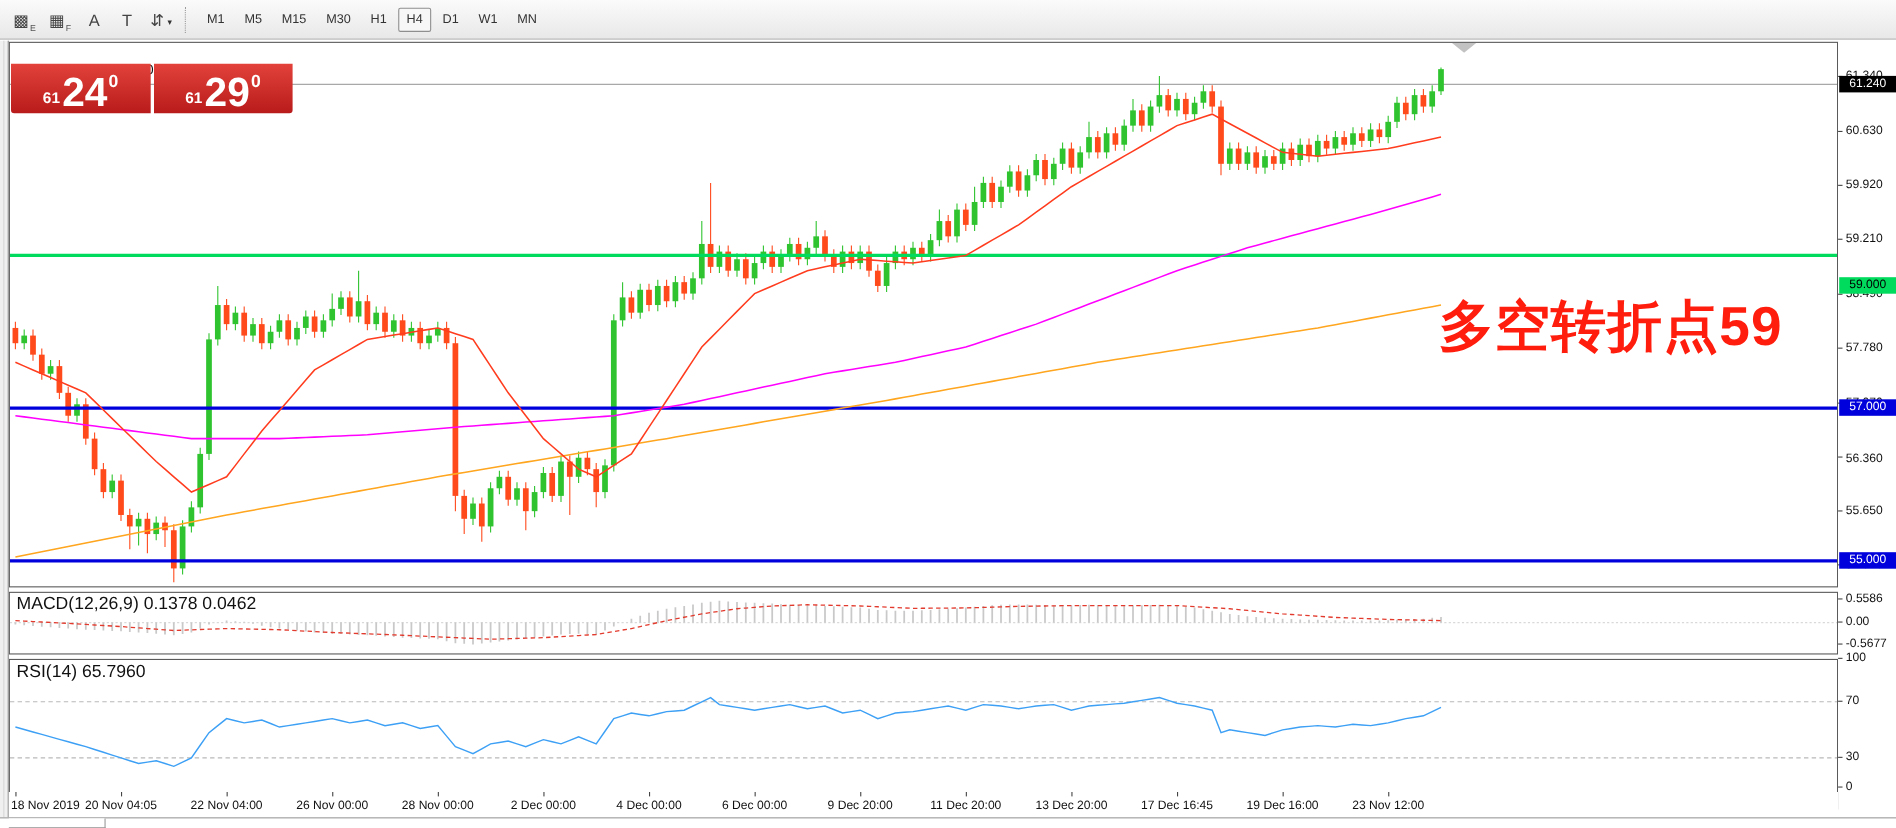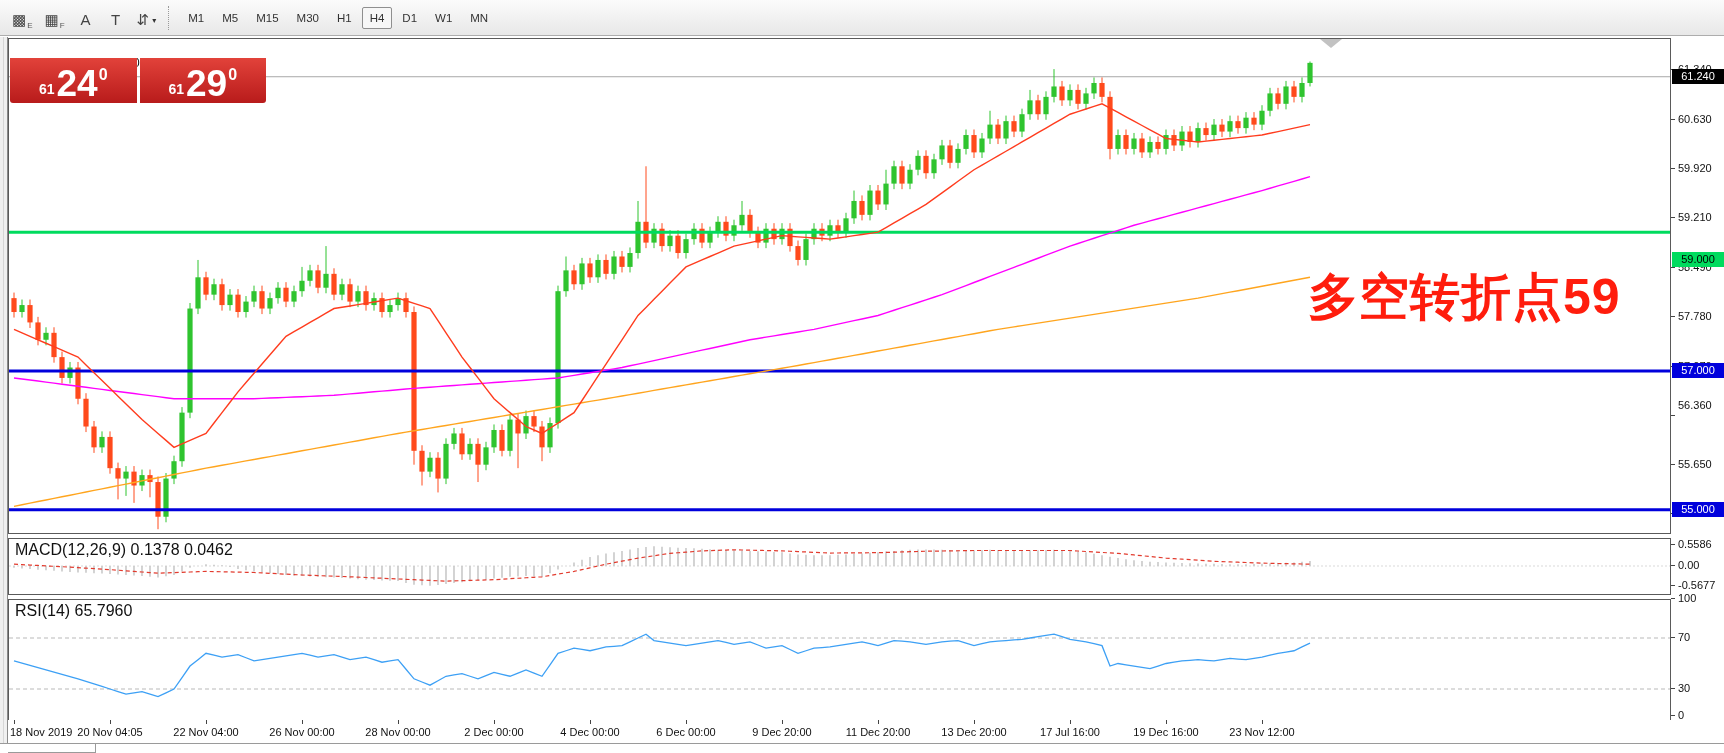--- a/index.html
+++ b/index.html
@@ -654,21 +654,21 @@
     <div class="axis-label" style="top: 123px;">59.920</div>
     <div class="axis-tick" style="top: 179px;"></div>
     <div class="axis-label" style="top: 172px;">59.210</div>
     <div class="axis-tick" style="top: 229px;"></div>
     <div class="axis-label" style="top: 222px;">58.490</div>
     <div class="axis-tick" style="top: 278px;"></div>
     <div class="axis-label" style="top: 271px;">57.780</div>
     <div class="axis-tick" style="top: 328px;"></div>
     <div class="axis-label" style="top: 321px;">57.070</div>
     <div class="axis-tick" style="top: 377px;"></div>
-    <div class="axis-label" style="top: 360px;">56.360</div>
+    <div class="axis-label" style="top: 372px;">56.360</div>
     <div class="axis-tick" style="top: 426px;"></div>
     <div class="axis-label" style="top: 419px;">55.650</div>
     <div class="axis-tick" style="top: 475px;"></div>
     <div class="axis-label" style="top: 468px;">54.940</div>
     <div class="axis-tick" style="top: 506px;"></div>
     <div class="axis-label" style="top: 499px;">0.5586</div>
     <div class="axis-tick" style="top: 527px;"></div>
     <div class="axis-label" style="top: 520px;">0.00</div>
     <div class="axis-tick" style="top: 547px;"></div>
     <div class="axis-label" style="top: 540px;">-0.5677</div>
@@ -702,21 +702,21 @@
     <div class="date-label" style="left: 537px;">4 Dec 00:00</div>
     <div class="date-tick" style="left: 678px;"></div>
     <div class="date-label" style="left: 633px;">6 Dec 00:00</div>
     <div class="date-tick" style="left: 774px;"></div>
     <div class="date-label" style="left: 729px;">9 Dec 20:00</div>
     <div class="date-tick" style="left: 870px;"></div>
     <div class="date-label" style="left: 825px;">11 Dec 20:00</div>
     <div class="date-tick" style="left: 966px;"></div>
     <div class="date-label" style="left: 921px;">13 Dec 20:00</div>
     <div class="date-tick" style="left: 1062px;"></div>
-    <div class="date-label" style="left: 1017px;">17 Jul 16:00</div>
+    <div class="date-label" style="left: 1017px;">17 Dec 16:45</div>
     <div class="date-tick" style="left: 1158px;"></div>
     <div class="date-label" style="left: 1113px;">19 Dec 16:00</div>
     <div class="date-tick" style="left: 1254px;"></div>
     <div class="date-label" style="left: 1209px;">23 Nov 12:00</div>
   </div>
 <div class="annotation" id="annot" style="color: rgb(255, 29, 13);">多空转折点59</div>
 <div class="shift-marker"></div>
 <div class="bottom-strip">
   <div class="bottom-tab"></div>
 </div>

